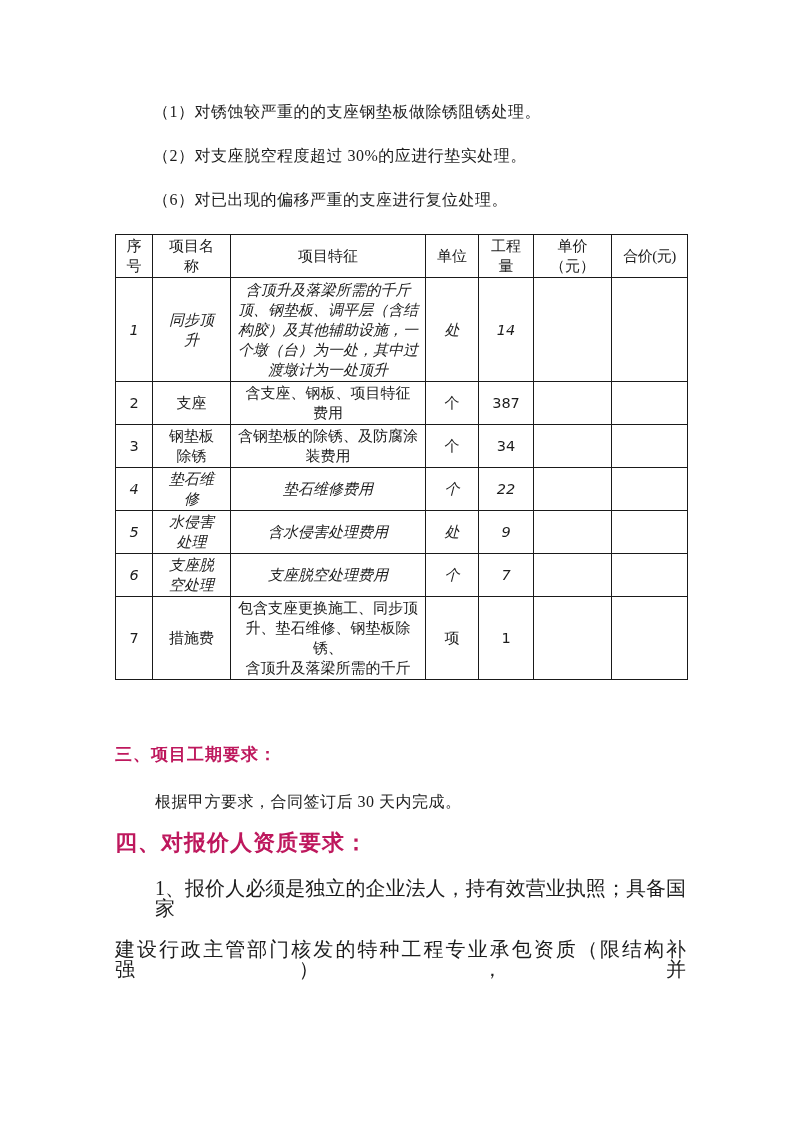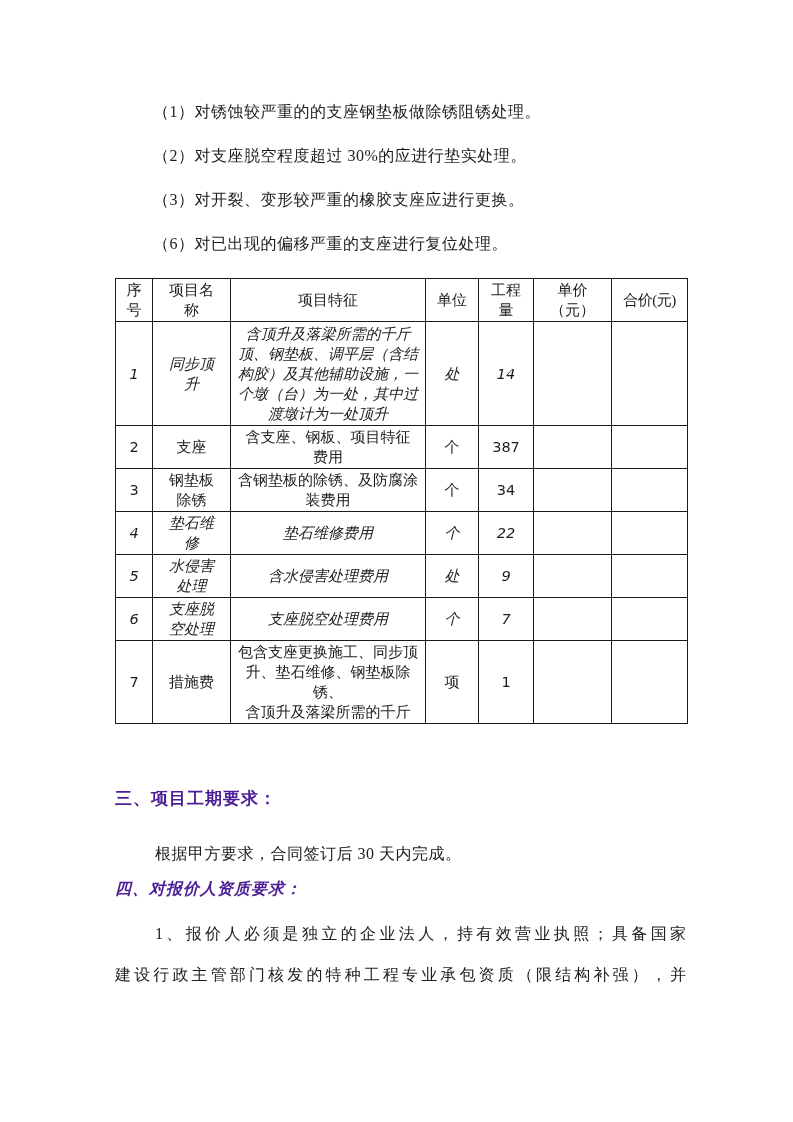--- a/index.html
+++ b/index.html
@@ -56,58 +56,57 @@
   tr.sans-row td  { font-family: "Liberation Sans", "DejaVu Sans", sans-serif; }
   table.boq td.num {
     font-family: "DejaVu Sans", "Liberation Sans", sans-serif;
     font-size: 14.5px;
   }
 
   
   .sec-heading {
     font-family: "Liberation Sans", "DejaVu Sans", sans-serif;
     font-weight: 700;
-    color: #4c1d95;
+    color: #be185d;
     letter-spacing: 1px;
   }
   .sec3-heading { font-size: 17px; line-height: 22px; margin-top: 64px; }
-  .sec4-heading { font-size: 16px; line-height: 24px; margin-top: 13px; font-style: italic; }
+  .sec4-heading { font-size: 22px; line-height: 24px; margin-top: 19px; }
 
   
   .body-para {
     font-size: 16px;
     line-height: 20px;
     text-indent: 40px;
     letter-spacing: 0.5px;
     white-space: nowrap;
   }
-  .p-duration { margin-top: 34px; }
+  .p-duration { margin-top: 26px; }
   .p-survey   { margin-top: 23px; }
 
   
   .just-line {
-    font-size: 16px;
+    font-size: 20px;
     line-height: 20px;
     text-align: justify;
     text-align-last: justify;
     width: 571px;
   }
   .just-line-1 { margin-top: 23px; padding-left: 40px; }
   .just-line-2 { margin-top: 21px; font-family: Liberation Serif, serif; }
 </style>
 </head>
 <body>
 
 <div class="page">
   <div class="content">
 
     <div>
       <p class="intro-item">（1）对锈蚀较严重的的支座钢垫板做除锈阻锈处理。</p>
       <p class="intro-item">（2）对支座脱空程度超过 30%的应进行垫实处理。</p>
-      <p class="intro-item">（3）对开裂、变形较严重的橡胶支座应进行更换。</p>
       <p class="intro-item">（6）对已出现的偏移严重的支座进行复位处理。</p>
     </div>
 
     <table class="boq">
       <colgroup>
         <col style="width:37px">
           <col style="width:78px">
           <col style="width:195px">
         <col style="width:53px">
           <col style="width:55px">

